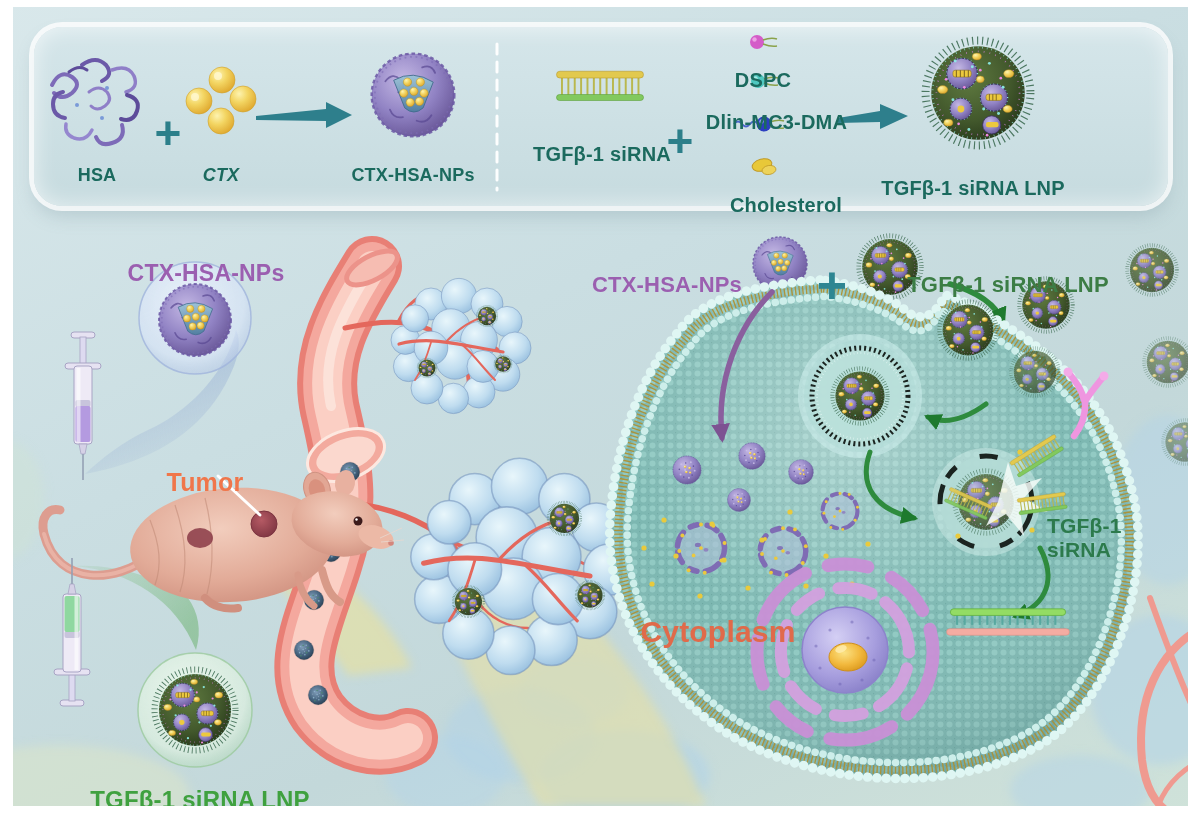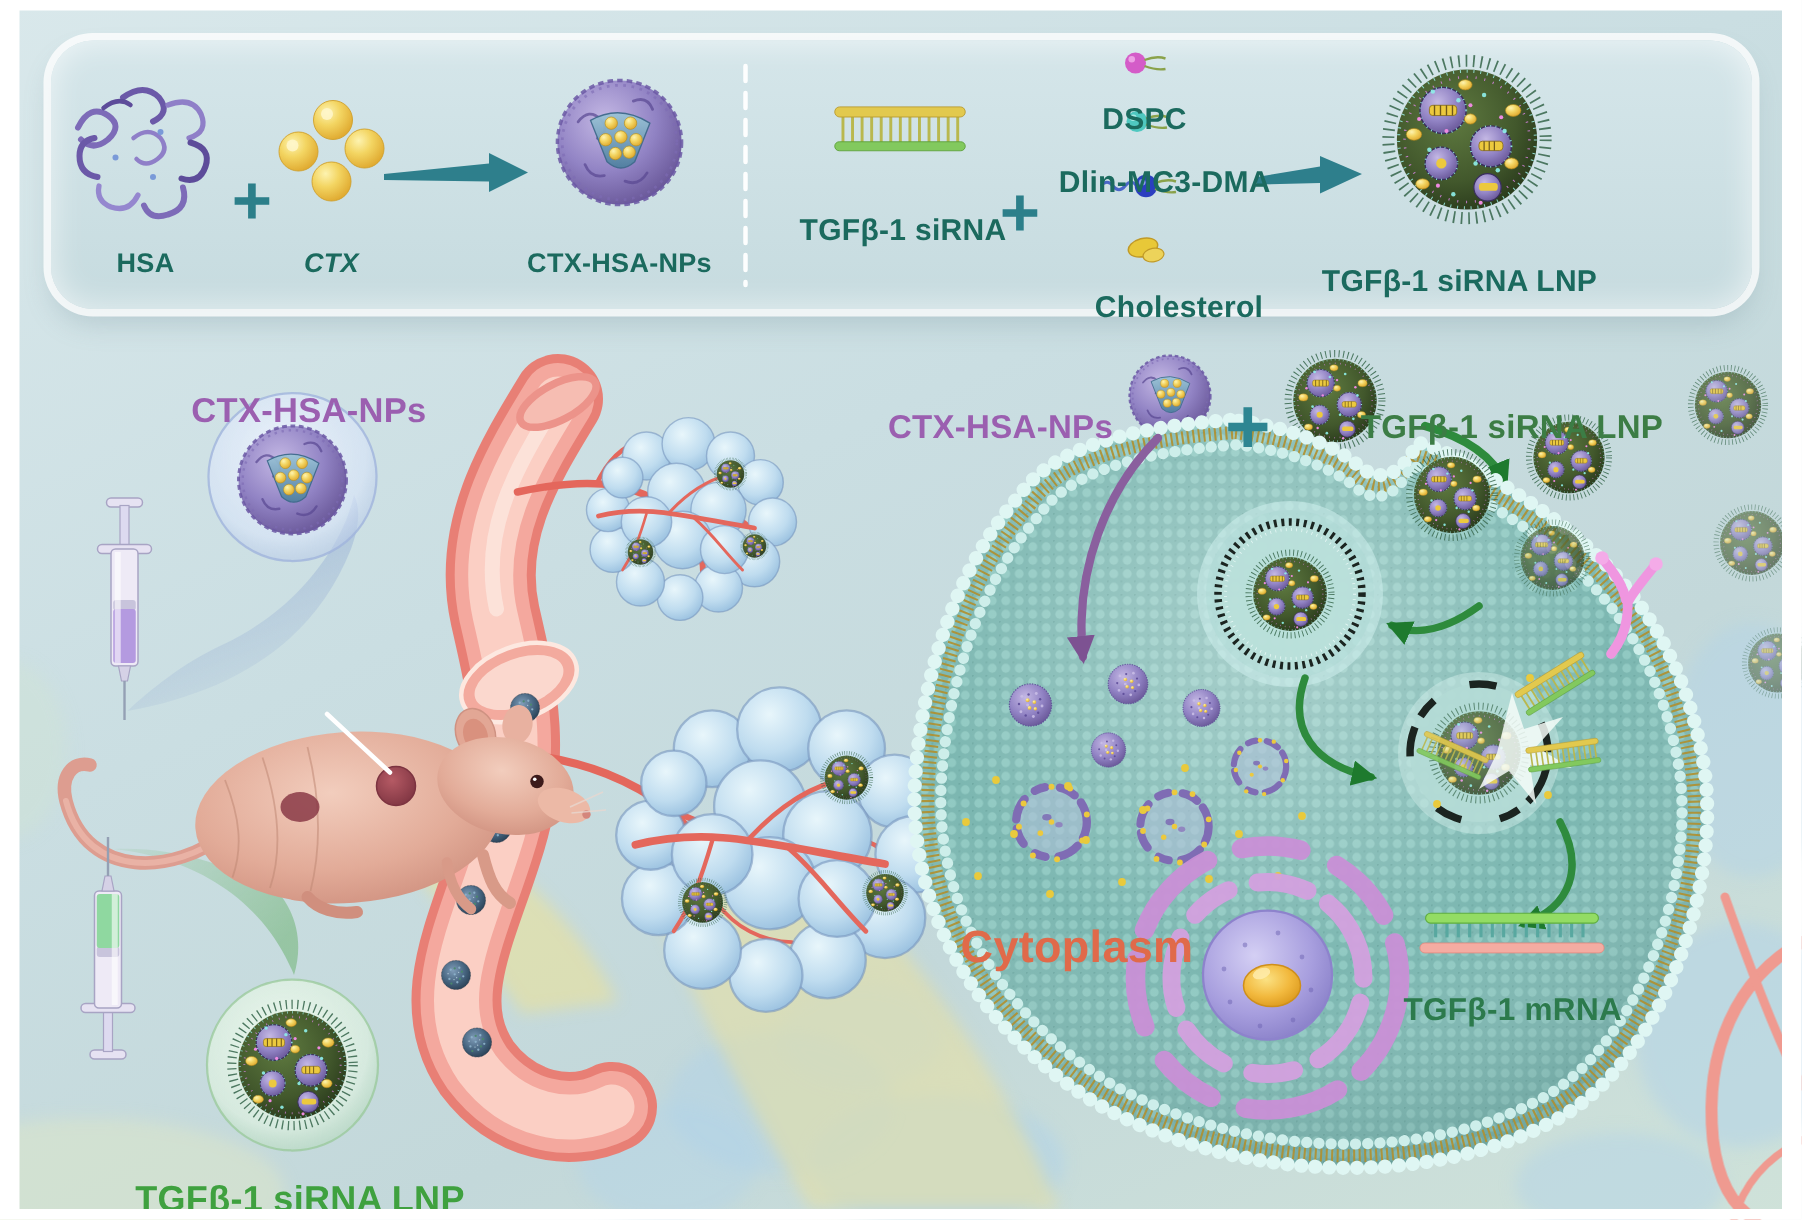--- a/index.html
+++ b/index.html
@@ -622,23 +622,27 @@
     <div class="lbl teal" style="left:323px;top:141px;width:180px;">CTX-HSA-NPs</div>
 
     <div class="lbl teal-sm" style="left:527px;top:119px;width:150px;">TGFβ-1 siRNA</div>
     <div class="lbl plus" style="left:657px;top:94px;width:46px;">+</div>
     <div class="lbl teal-sm" style="left:703px;top:45px;width:120px;">DSPC</div>
     <div class="lbl teal-sm" style="left:694px;top:87px;width:165px;">Dlin-MC3-DMA</div>
     <div class="lbl teal-sm" style="left:726px;top:170px;width:120px;">Cholesterol</div>
     <div class="lbl teal-sm" style="left:868px;top:153px;width:210px;">TGFβ-1 siRNA LNP</div>
 
     <div class="lbl purple" style="left:104px;top:236px;width:204px;">CTX-HSA-NPs</div>
+    <div class="lbl orange" style="left:130px;top:444px;width:150px;">Tumor</div>
     <div class="lbl green" style="left:72px;top:762px;width:256px;">TGFβ-1 siRNA LNP</div>
 
     <div class="lbl purple-sm" style="left:575px;top:248px;width:184px;">CTX-HSA-NPs</div>
     <div class="lbl plus-big" style="left:806px;top:232px;width:52px;">+</div>
     <div class="lbl dgreen" style="left:906px;top:248px;width:204px;">TGFβ-1 siRNA LNP</div>
+    <div class="lbl dgreen2" style="left:1047px;top:490px;width:100px;">
+      <span style="display:block;">TGFβ-1</span>
+      <span style="display:block;">siRNA</span>
+    </div>
     <div class="lbl salmon" style="left:638px;top:591px;width:160px;">Cytoplasm</div>
-    <div class="lbl dgreen2" style="left:916px;top:638px;width:185px;text-align:center;">TGFβ-1 mRNA</div>
 
   </div>
   <div class="frame"></div>
 </div>
 
 </body></html>

